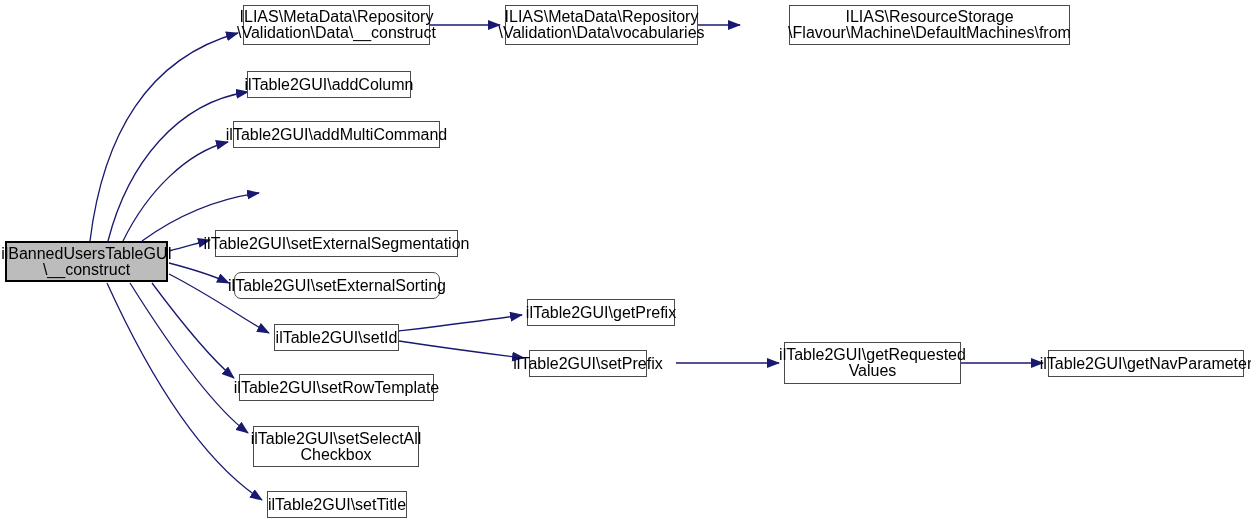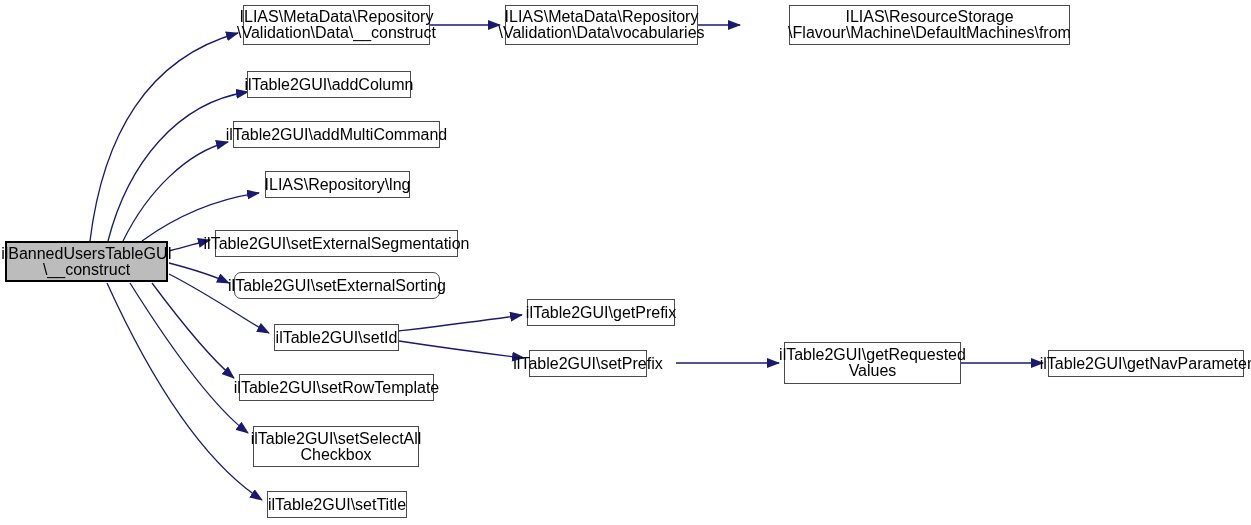--- a/index.html
+++ b/index.html
@@ -83,21 +83,20 @@
   <div class="node node--highlight" style="left:5px; top:241px; width:163px; height:41px;">ilBannedUsersTableGUI
 \__construct</div>
 
   <div class="node" style="left:243px; top:5px; width:187px; height:40px;">ILIAS\MetaData\Repository
 \Validation\Data\__construct</div>
 
   <div class="node" style="left:247px; top:71px; width:164px; height:27px;">ilTable2GUI\addColumn</div>
 
   <div class="node" style="left:233px; top:121px; width:207px; height:27px;">ilTable2GUI\addMultiCommand</div>
 
-  <div class="node" style="left:265px; top:171px; width:145px; height:27px;">ILIAS\Repository\lng</div>
 
   <div class="node" style="left:215px; top:222px; width:243px; height:27px;margin-top:8px;">ilTable2GUI\setExternalSegmentation</div>
 
   <div class="node" style="left:234px; top:272px; width:206px; height:27px;border-radius:7px;">ilTable2GUI\setExternalSorting</div>
 
   <div class="node" style="left:274px; top:324px; width:125px; height:27px;">ilTable2GUI\setId</div>
 
   <div class="node" style="left:239px; top:374px; width:195px; height:27px;">ilTable2GUI\setRowTemplate</div>
 
   <div class="node" style="left:253px; top:426px; width:166px; height:41px;">ilTable2GUI\setSelectAll

